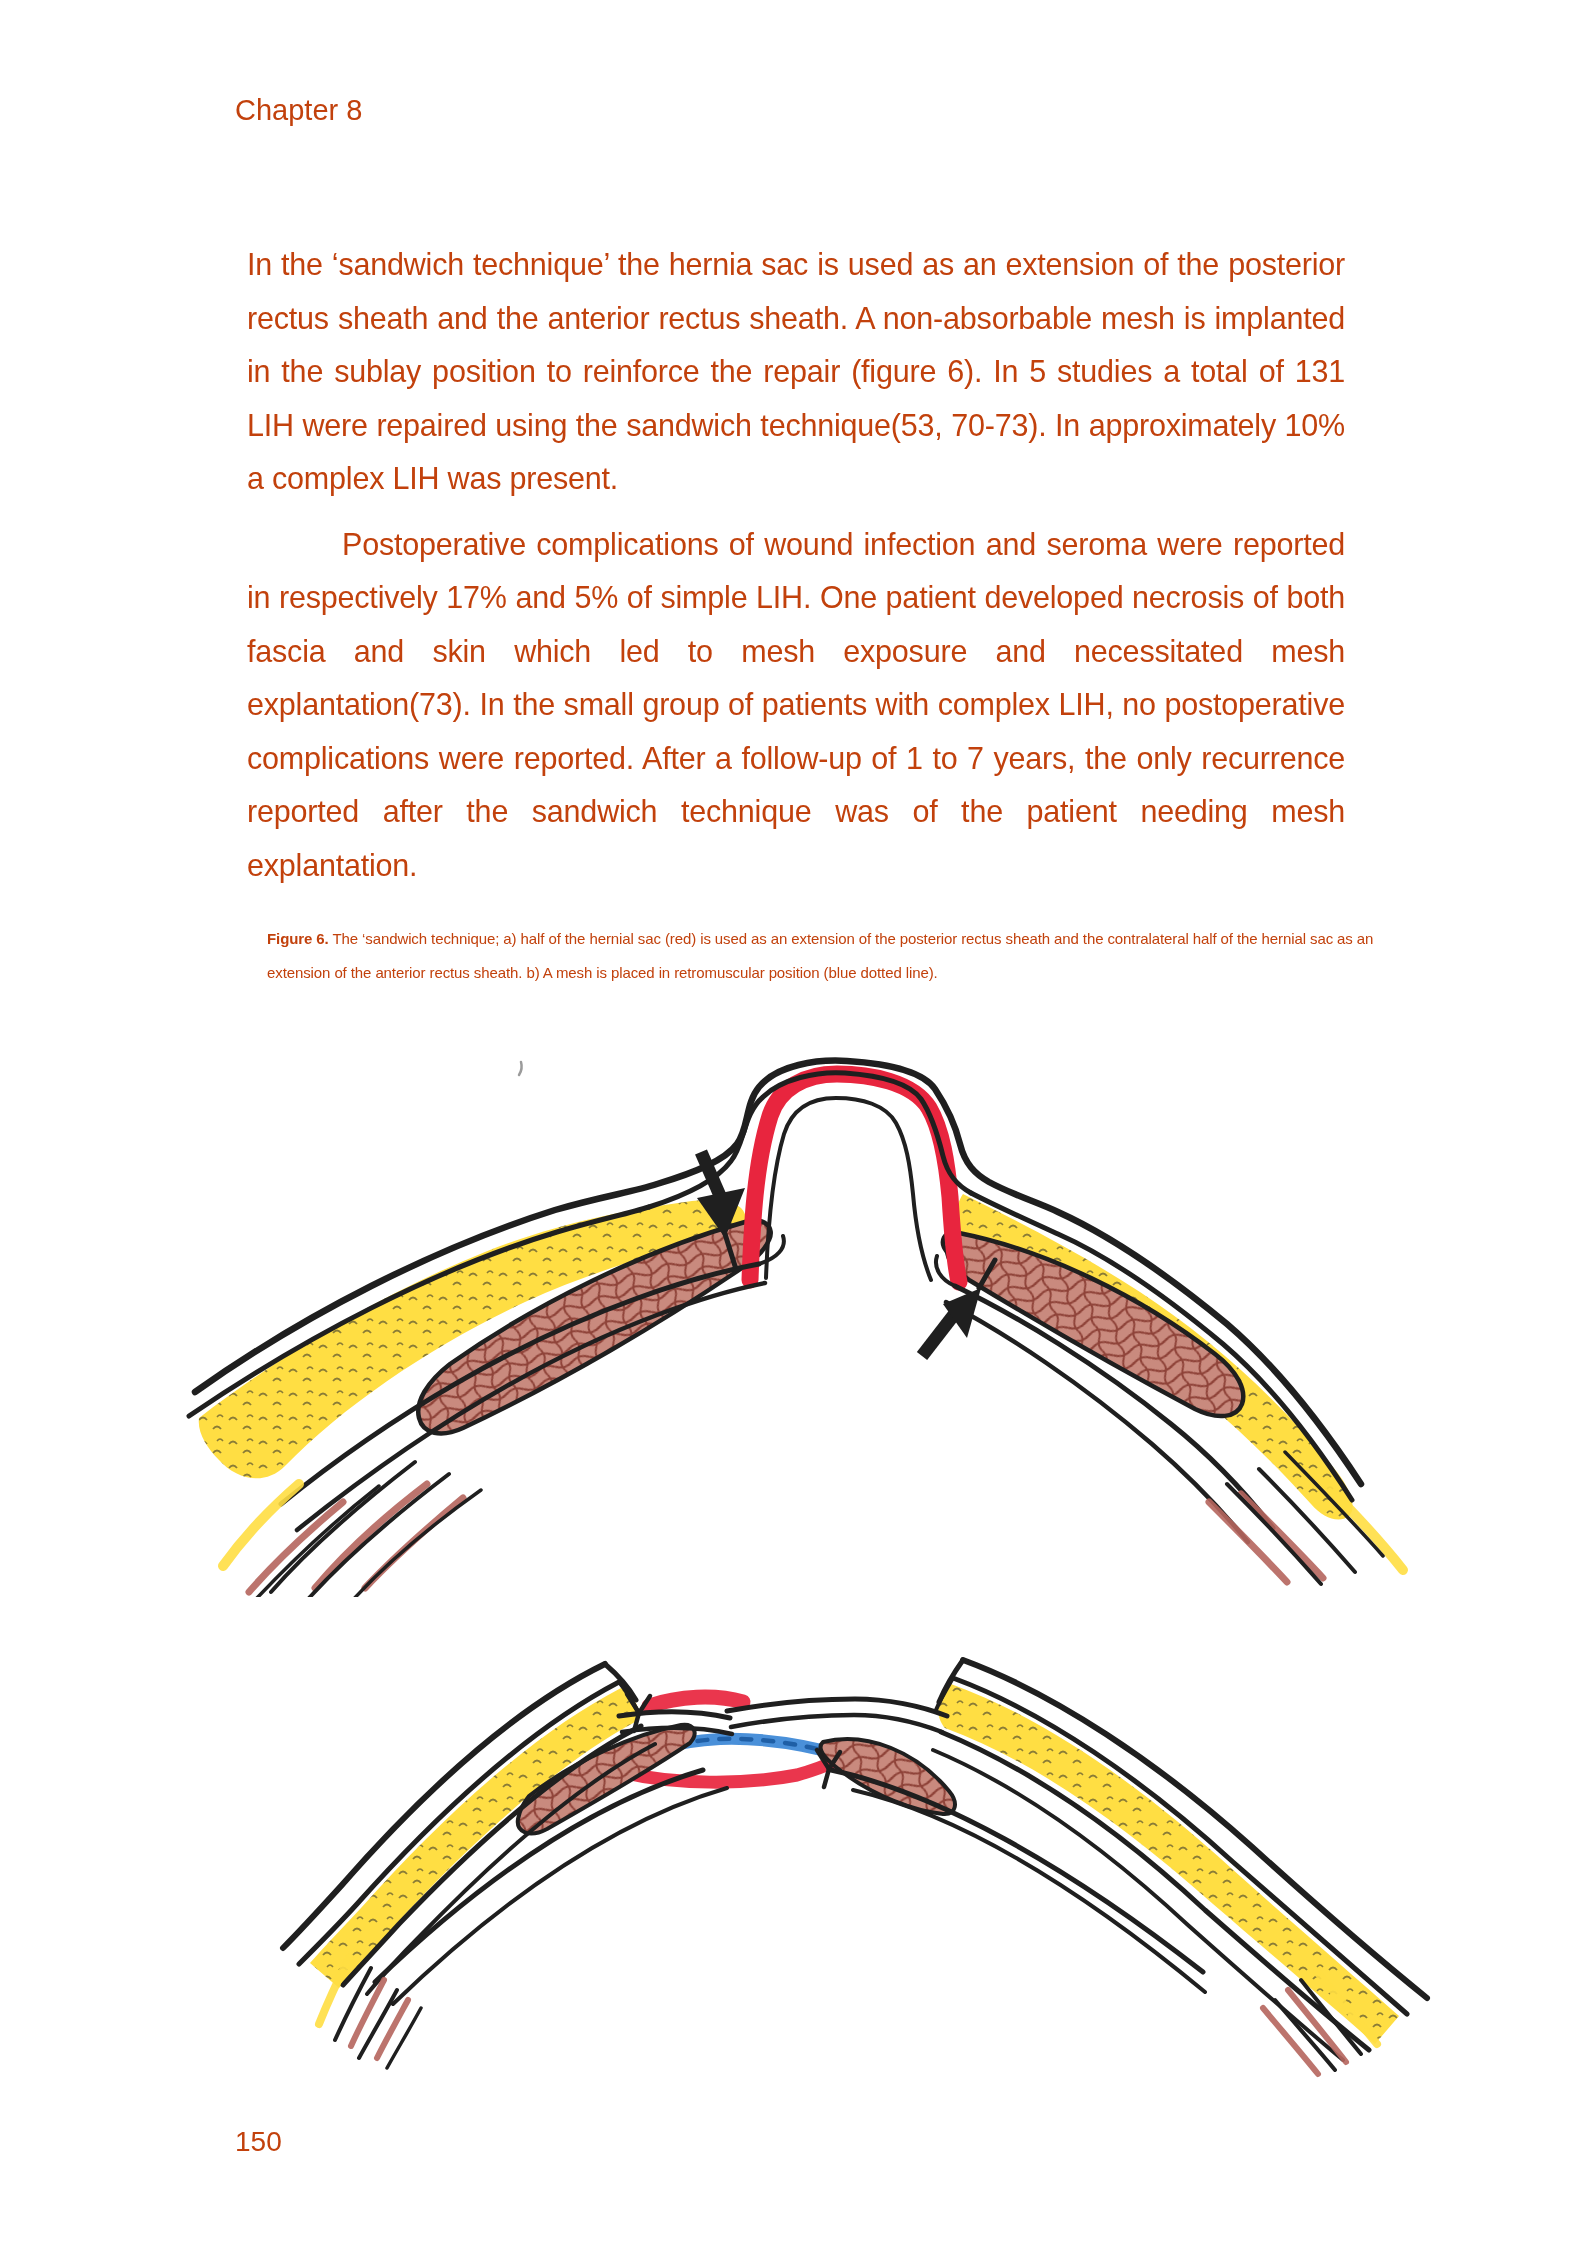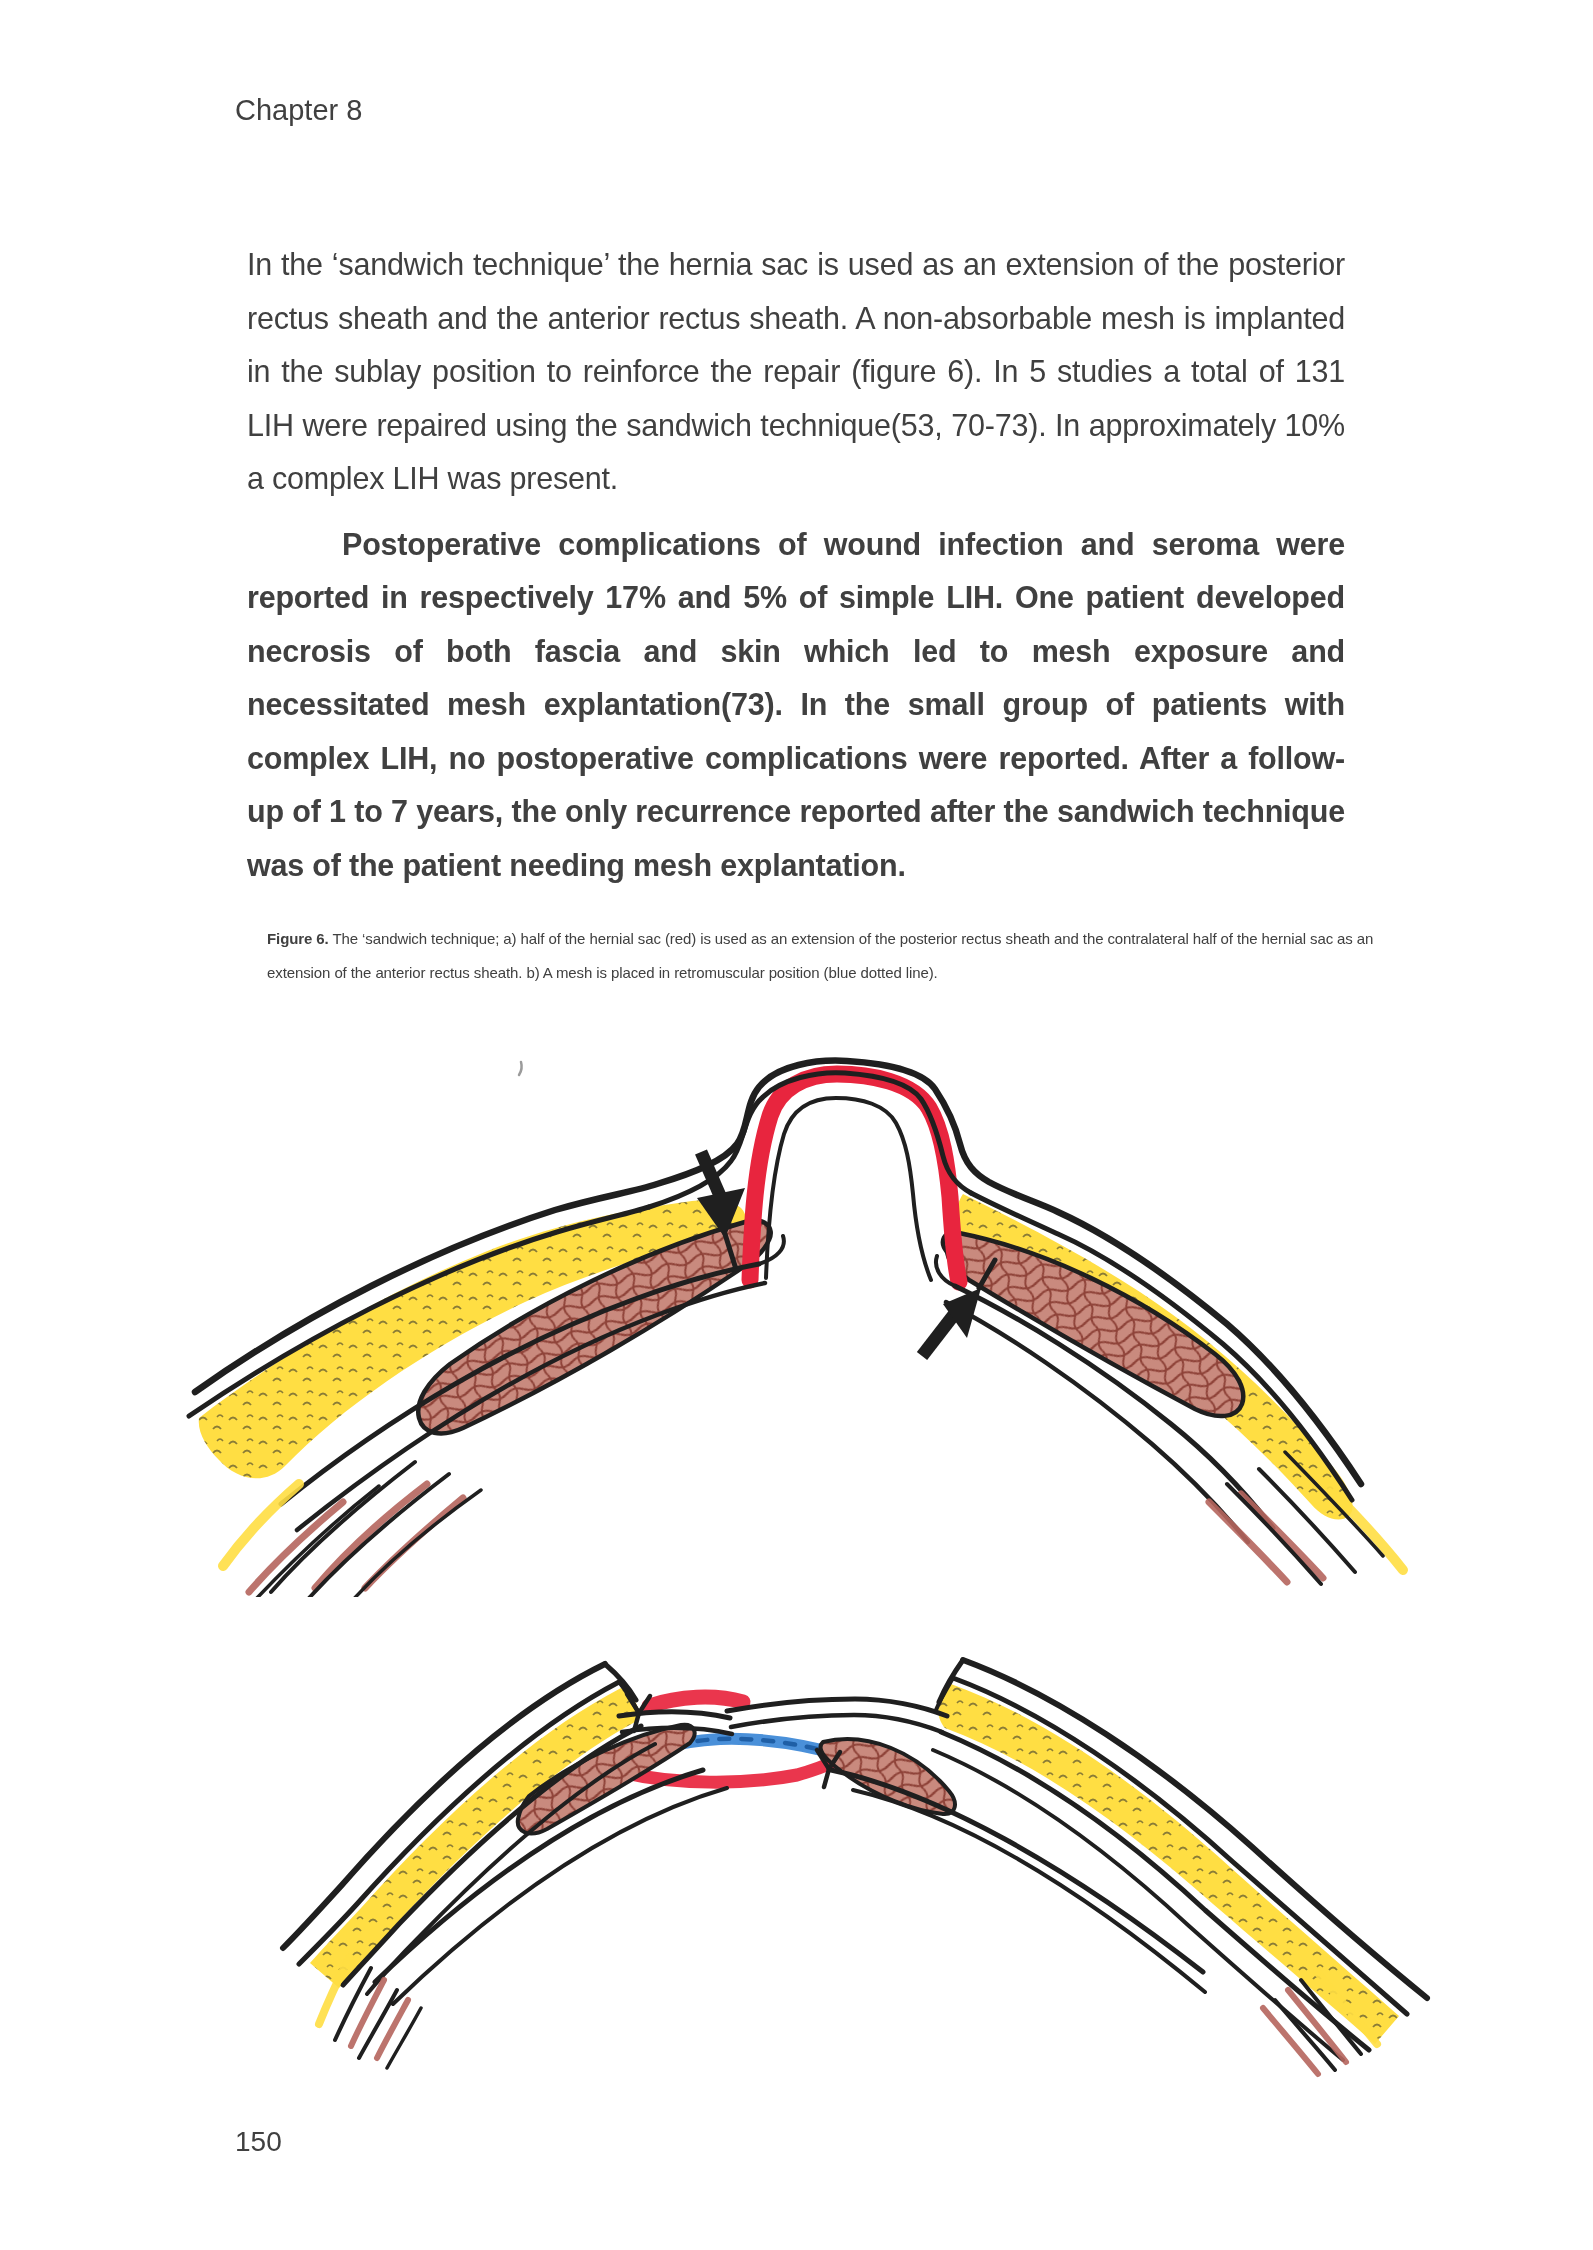--- a/index.html
+++ b/index.html
@@ -1,30 +1,30 @@
 <!DOCTYPE html>
 <html style="--c-sac_red: #E8253E; --c-fat_yellow: #FFDE43; --c-muscle_fill: #C98A7E; --c-muscle_line: #8E4238; --c-mesh_blue: #4A90D9; --c-mesh_dash: #1F5FA6; --c-mesh_green: #3FA24E; --c-outline: #1F1F1F; --c-fiber_red: #B5655D;"><head>
 <meta charset="utf-8">
 <style>
   html,body { margin:0; padding:0; background:#ffffff; }
   .page {
     position:relative; width:1593px; height:2250px; background:#ffffff;
-    font-family:"Liberation Sans", sans-serif; color:#404040; overflow:hidden;
+    font-family:"Liberation Sans", sans-serif; color:#c2410c; overflow:hidden;
   }
   .running-header {
     position:absolute; left:235px; top:94px; font-size:29px; letter-spacing:0;
   }
   .text-block {
     position:absolute; left:235px; top:226px; width:1122px;
     font-size:30.5px; line-height:53.5px; letter-spacing:-0.2px;
   }
   .section-heading { font-style:italic; }
   .section-heading .label { display:inline-block; width:96px; font-style:italic; }
   .text-block p { margin:12px; text-align:justify; }
-  .text-block p.indented { text-indent:95px;font-weight:bold; }
+  .text-block p.indented { text-indent:95px; }
   .caption {
     position:absolute; left:235px; top:922px; width:1128px;
     font-size:15px; line-height:33.5px; letter-spacing:-0.1px;margin-left:32px;
   }
   .caption .cap-label { font-weight:bold; }
   .figure-wrap { position:absolute; }
   .fig-a { left:165px; top:1052px; width:1280px; height:545px; }
   .fig-b { left:275px; top:1650px; width:1170px; height:430px; }
   .figure-wrap svg { display:block; width:100%; height:100%; }
   .page-number { position:absolute; left:235px; top:2126px; font-size:28px; }

